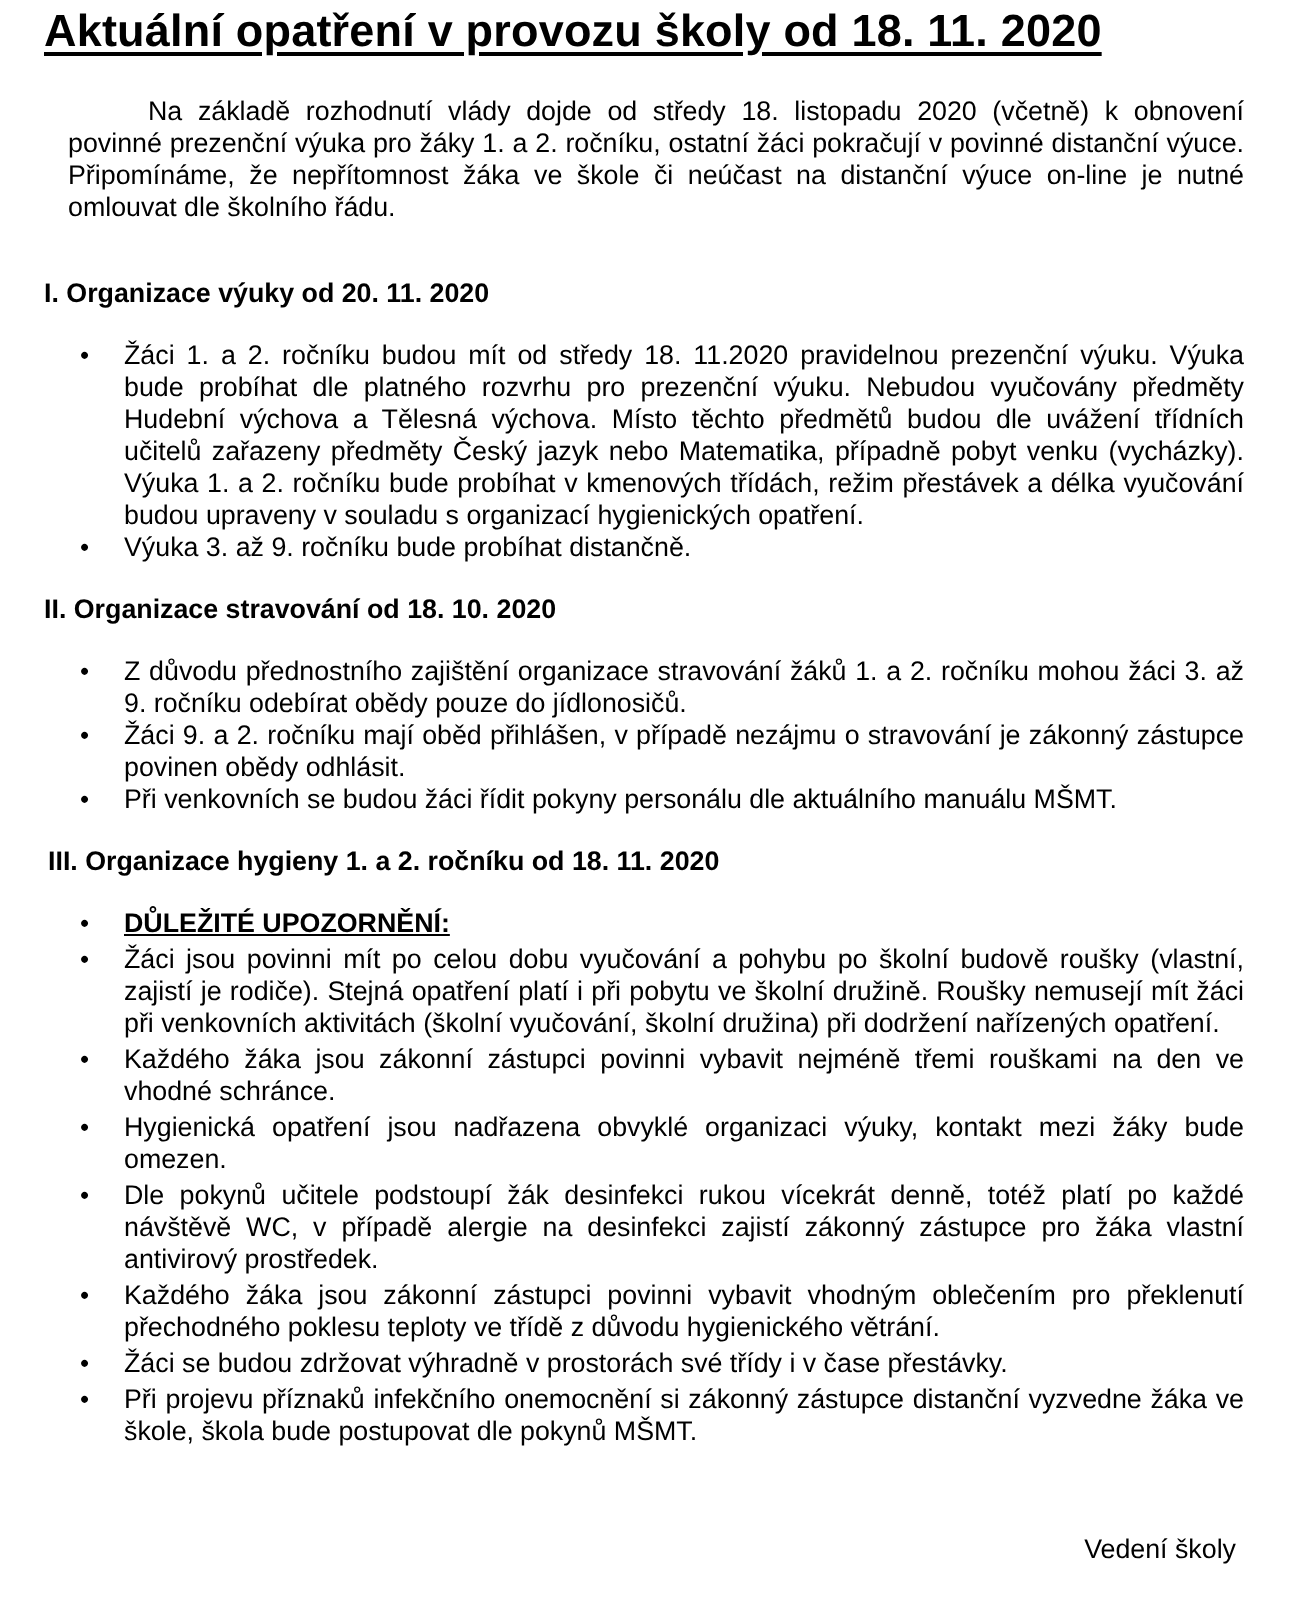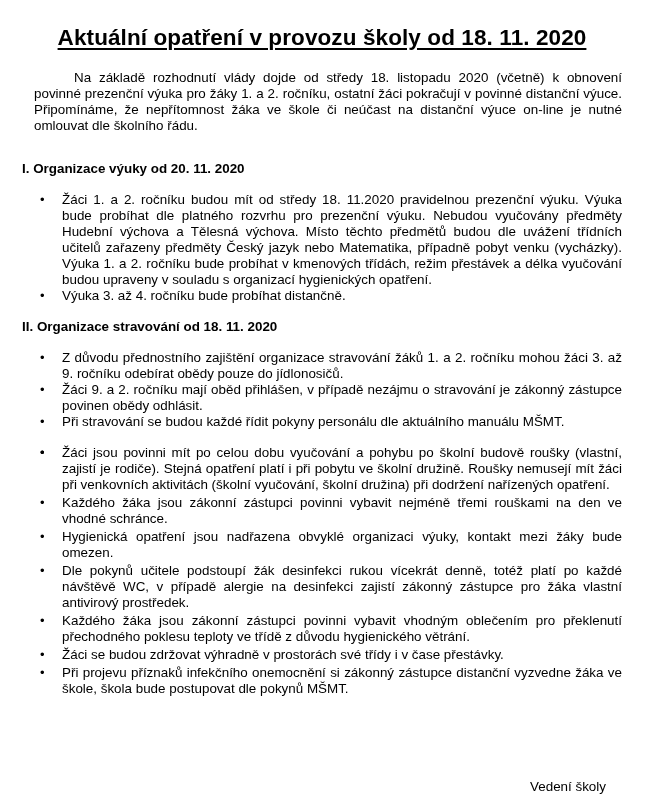--- a/index.html
+++ b/index.html
@@ -5,23 +5,23 @@
   html, body { margin: 0; padding: 0; background: #ffffff; }
   body {
     width: 656px; height: 800px; overflow: hidden;
     font-family: "Liberation Sans", sans-serif;
     color: #000;
     font-size: 13.4px;
     line-height: 16px;
   }
   .page { position: relative; padding: 0 34px 0 22px; }
   .title {
-    text-align: center; font-weight: bold; font-size: 22.5px;
+    text-align: left; font-weight: bold; font-size: 22.5px;
     text-decoration: underline; text-underline-offset: 3px;
-    margin: 12px; padding-top: 13px; height: 32px; line-height: 26px;
+    margin: 0; padding-top: 3px; height: 32px; line-height: 26px;
     letter-spacing: 0.1px;
   }
   .intro {
     margin: 13px 0 0 12px; text-align: justify; text-indent: 40px;
   }
   .section-head {
     font-weight: bold; margin: 0; font-size: 13.4px;
   }
   .sec1 { margin-top: 27px; }
   .sec2 { margin-top: 15px; }
@@ -32,46 +32,47 @@
   ul.bullets li {
     position: relative; text-align: justify; margin: 0;
   }
   ul.bullets li .dot {
     position: absolute; left: -22px; top: 0;
     font-size: 13px;
   }
   ul.hyg li { margin-bottom: 2px; }
   .warn { font-weight: bold; text-decoration: underline; }
   .signature {
-    position: absolute; right: 50px; top: 767px; margin: 0;
+    position: absolute; right: 38px; top: 767px; margin: 0;
   }
 </style>
 </head>
 <body>
 
 <div class="page">
   <h1 class="title">Aktuální opatření v provozu školy od 18. 11. 2020</h1>
 
   <p class="intro">Na základě rozhodnutí vlády dojde od středy 18. listopadu 2020 (včetně) k obnovení povinné prezenční výuka pro žáky 1. a 2. ročníku, ostatní žáci pokračují v povinné distanční výuce. Připomínáme, že nepřítomnost žáka ve škole či neúčast na distanční výuce on-line je nutné omlouvat dle školního řádu.</p>
 
   <h2 class="section-head sec1">I. Organizace výuky od 20. 11. 2020</h2>
   <ul class="bullets">
     <li><span class="dot">•</span><span>Žáci 1. a 2. ročníku budou mít od středy 18. 11.2020 pravidelnou prezenční výuku. Výuka bude probíhat dle platného rozvrhu pro prezenční výuku. Nebudou vyučovány předměty Hudební výchova a Tělesná výchova. Místo těchto předmětů budou dle uvážení třídních učitelů zařazeny předměty Český jazyk nebo Matematika, případně pobyt venku (vycházky). Výuka 1. a 2. ročníku bude probíhat v kmenových třídách, režim přestávek a délka vyučování budou upraveny v souladu s organizací hygienických opatření.</span></li>
-    <li><span class="dot">•</span><span>Výuka 3. až 4. ročníku bude probíhat distančně.</span></li>
+    <li><span class="dot">•</span><span>Výuka 3. až 9. ročníku bude probíhat distančně.</span></li>
   </ul>
 
-  <h2 class="section-head sec2">II. Organizace stravování od 18. 11. 2020</h2>
+  <h2 class="section-head sec2">II. Organizace stravování od 18. 10. 2020</h2>
   <ul class="bullets">
     <li><span class="dot">•</span><span>Z důvodu přednostního zajištění organizace stravování žáků 1. a 2. ročníku mohou žáci 3. až 9. ročníku odebírat obědy pouze do jídlonosičů.</span></li>
     <li><span class="dot">•</span><span>Žáci 9. a 2. ročníku mají oběd přihlášen, v případě nezájmu o stravování je zákonný zástupce povinen obědy odhlásit.</span></li>
-    <li><span class="dot">•</span><span>Při stravování se budou každé řídit pokyny personálu dle aktuálního manuálu MŠMT.</span></li>
+    <li><span class="dot">•</span><span>Při venkovních se budou žáci řídit pokyny personálu dle aktuálního manuálu MŠMT.</span></li>
   </ul>
 
+  <h2 class="section-head sec3">III. Organizace hygieny 1. a 2. ročníku od 18. 11. 2020</h2>
   <ul class="bullets hyg">
-    <li><span class="dot">•</span></li>
+    <li><span class="dot">•</span><span class="warn">DŮLEŽITÉ UPOZORNĚNÍ:</span></li>
     <li><span class="dot">•</span><span>Žáci jsou povinni mít po celou dobu vyučování a pohybu po školní budově roušky (vlastní, zajistí je rodiče). Stejná opatření platí i při pobytu ve školní družině. Roušky nemusejí mít žáci při venkovních aktivitách (školní vyučování, školní družina) při dodržení nařízených opatření.</span></li>
     <li><span class="dot">•</span><span>Každého žáka jsou zákonní zástupci povinni vybavit nejméně třemi rouškami na den ve vhodné schránce.</span></li>
     <li><span class="dot">•</span><span>Hygienická opatření jsou nadřazena obvyklé organizaci výuky, kontakt mezi žáky bude omezen.</span></li>
     <li><span class="dot">•</span><span>Dle pokynů učitele podstoupí žák desinfekci rukou vícekrát denně, totéž platí po každé návštěvě WC, v případě alergie na desinfekci zajistí zákonný zástupce pro žáka vlastní antivirový prostředek.</span></li>
     <li><span class="dot">•</span><span>Každého žáka jsou zákonní zástupci povinni vybavit vhodným oblečením pro překlenutí přechodného poklesu teploty ve třídě z důvodu hygienického větrání.</span></li>
     <li><span class="dot">•</span><span>Žáci se budou zdržovat výhradně v prostorách své třídy i v čase přestávky.</span></li>
     <li><span class="dot">•</span><span>Při projevu příznaků infekčního onemocnění si zákonný zástupce distanční vyzvedne žáka ve škole, škola bude postupovat dle pokynů MŠMT.</span></li>
   </ul>
 
   <p class="signature">Vedení školy</p>

